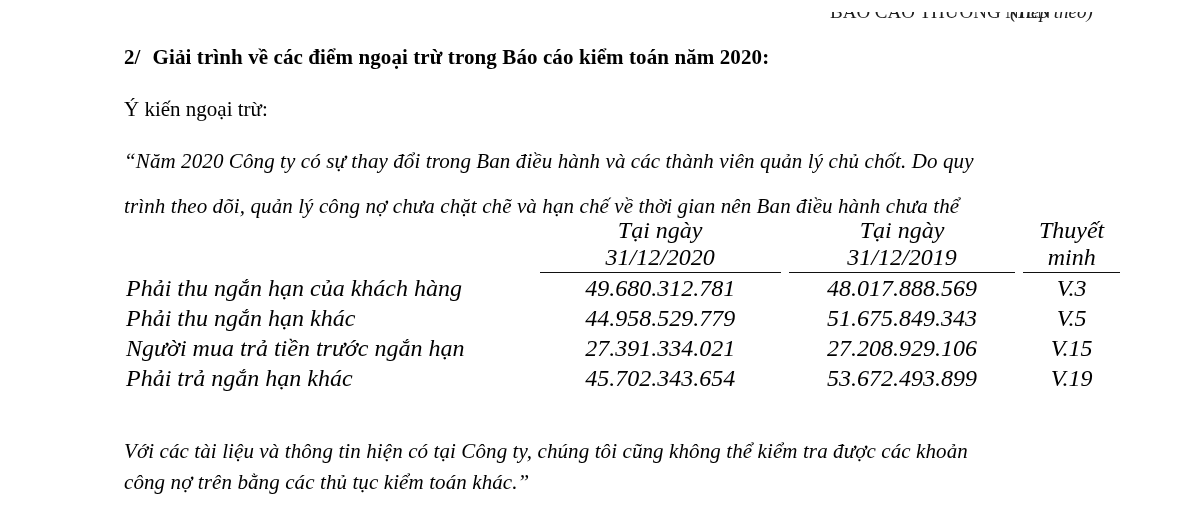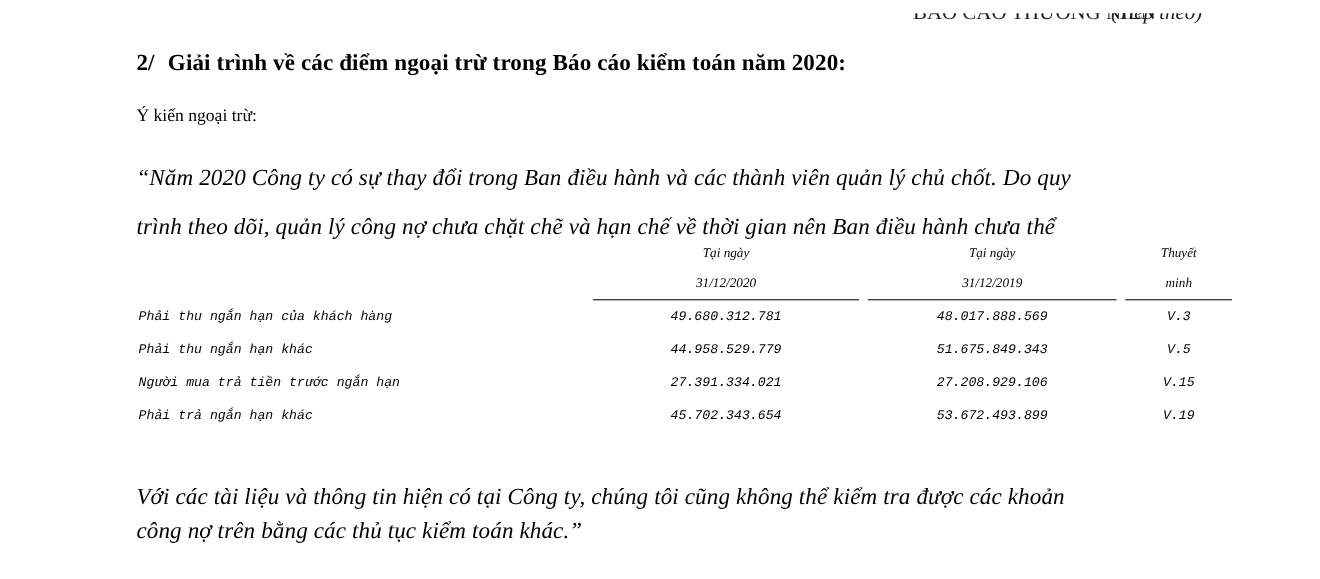--- a/index.html
+++ b/index.html
@@ -51,21 +51,21 @@
     font-weight: bold;
     letter-spacing: 0.1px;
     white-space: nowrap;
   }
   .heading .num { margin-right: 12px; }
 
   .opinion-label {
     position: absolute;
     left: 124px;
     top: 85px;
-    font-size: 16px;
+    font-size: 21px;
     white-space: nowrap;
   }
 
   .para-italic {
     position: absolute;
     font-style: italic;
     font-size: 21px;
     line-height: 31px;
     letter-spacing: 0.1px;
   }
@@ -76,21 +76,21 @@
   }
   .para1 .l { display: block; white-space: nowrap; margin-top: 14px; }
 
   
   .tbl {
     position: absolute;
     left: 124px;
     top: 205px;
     width: 1000px;
     font-style: italic;
-    font-size: 12px;
+    font-size: 24px;
   }
   .tbl table {
     border-collapse: collapse;
     width: 1000px;
   }
   .tbl td, .tbl th {
     padding: 0;
     font-weight: normal;
     font-style: italic;
   }
@@ -116,21 +116,20 @@
     border-top: 1.6px solid #111;
     height: 0;
     margin: 0 4px;
   }
   .rule-row .blank { border: none; }
 
   .data-row td {
     height: 30px;
     vertical-align: middle;
     white-space: nowrap;
-    font-family: Liberation Mono, monospace;
   }
   .data-row .col-label { text-align: left; padding-left: 2px; }
 
   .para2 {
     left: 124px;
     top: 424px;
     width: 990px;
   }
   .para2 .l { display: block; white-space: nowrap; }
 

